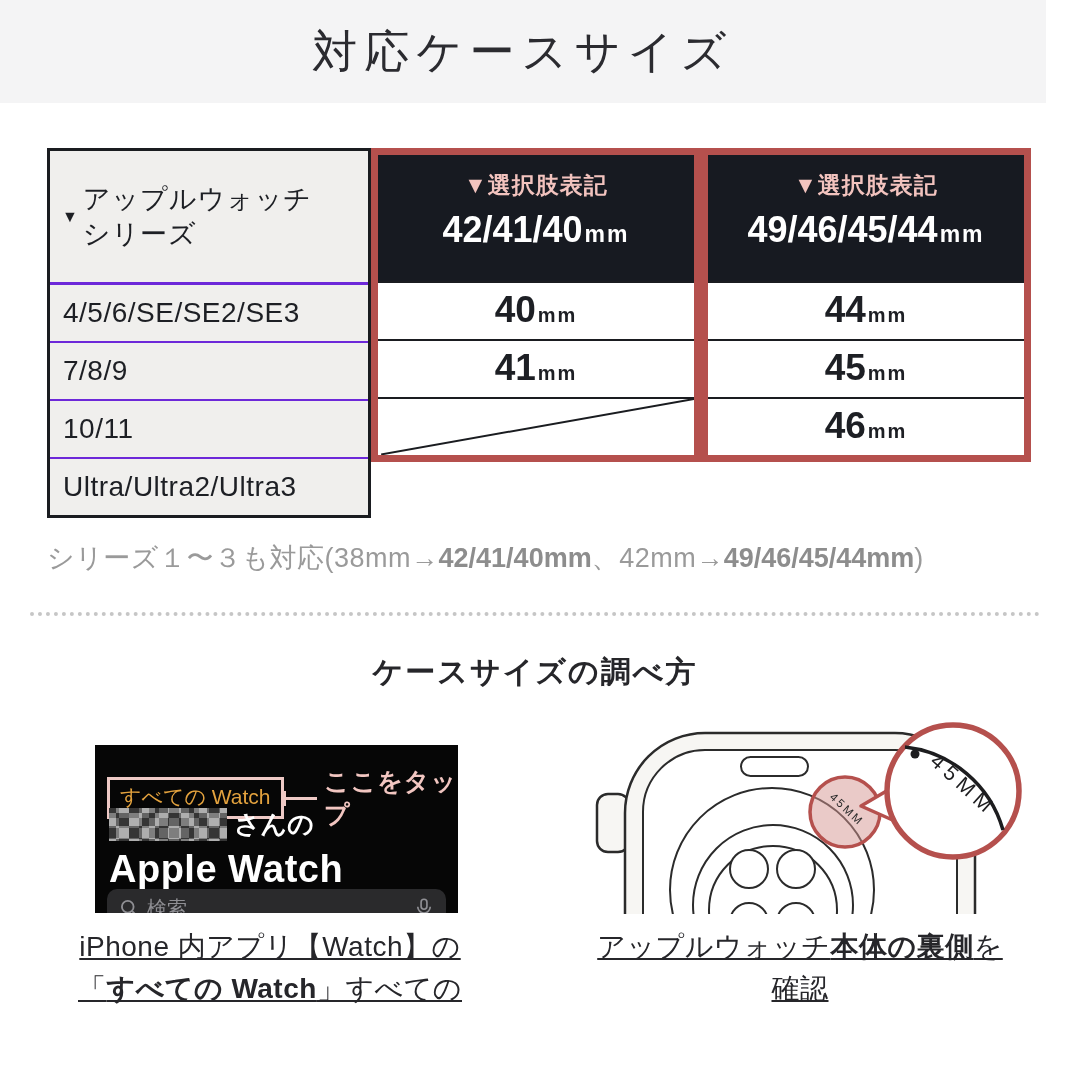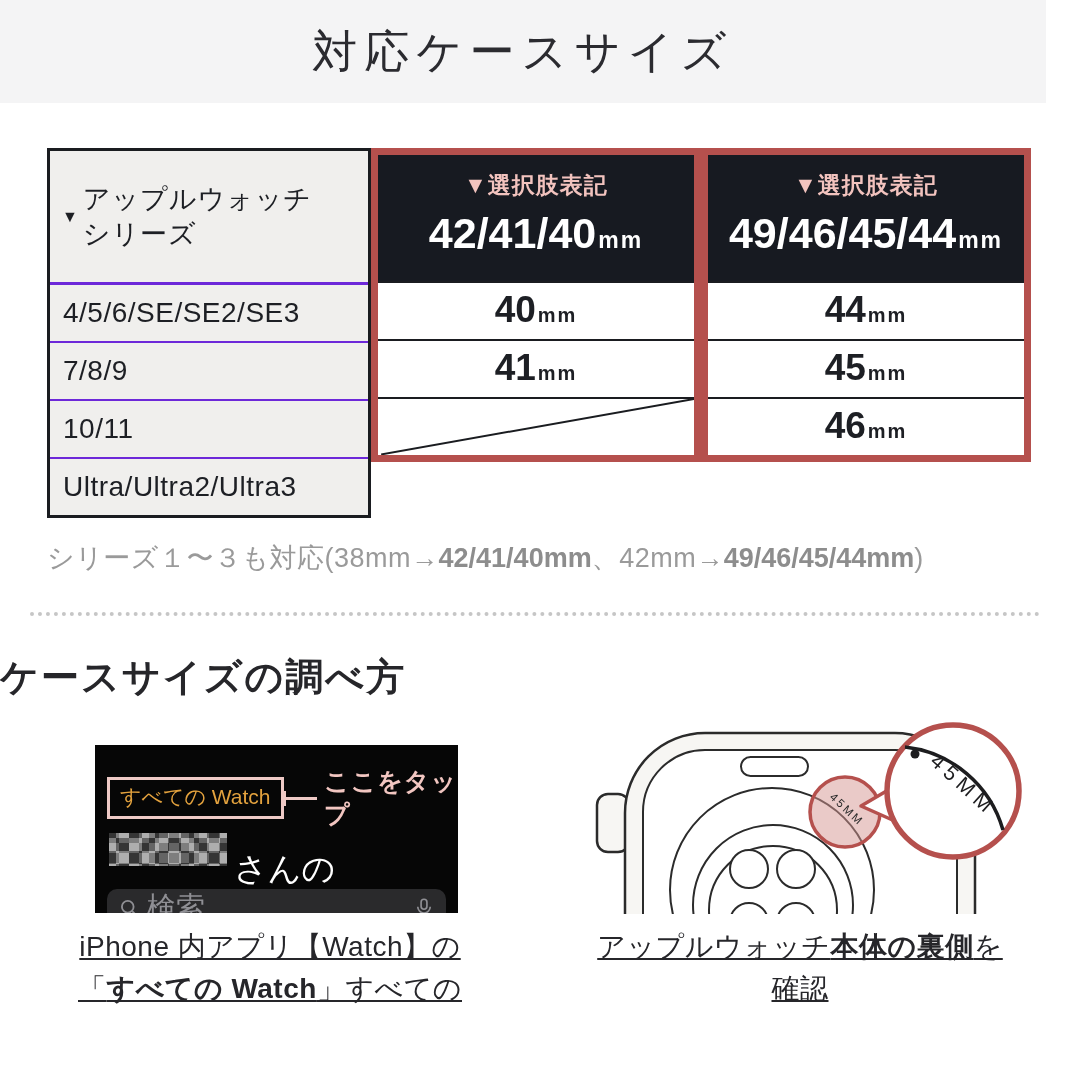--- a/index.html
+++ b/index.html
@@ -47,21 +47,21 @@
   }
   .series-cell.first { height: 59px; border-top-width: 3px; }
 
   .head-dark {
     height: 126px; background: #171a21; text-align: center; padding-top: 15px;
   }
   .head-dark .pick-label {
     font-size: 23px; font-weight: 700; color: #f2c3be; letter-spacing: 1px;
   }
   .head-dark .size-line { margin-top: 8px; white-space: nowrap; }
-  .head-dark .size-num { font-size: 43px; font-weight: 700; color: #ffffff; }
+  .head-dark .size-num { font-size: 36px; font-weight: 700; color: #ffffff; }
   .head-dark .size-unit { font-size: 23px; font-weight: 700; color: #ffffff; letter-spacing: 2px; margin-left: 2px; }
 
   .value-cell {
     height: 58px; border-top: 2px solid #1a1c20; background: #fff;
     text-align: center; line-height: 54px; position: relative; white-space: nowrap;
   }
   .value-cell .num { font-size: 37px; font-weight: 700; color: #1d1f24; }
   .value-cell .unit { font-size: 20px; font-weight: 700; color: #1d1f24; letter-spacing: 2px; margin-left: 2px; }
   .value-cell svg.diag { position: absolute; inset: 0; width: 100%; height: 100%; display: block; }
 
@@ -74,21 +74,21 @@
 
   
   .dotted-divider {
     position: absolute; left: 30px; top: 612px; width: 1010px; height: 0;
     border-top: 4px dotted #c6c6c6;
   }
 
   
   .section-title {
     position: absolute; left: 0; top: 652px; width: 1070px;
-    font-size: 38px; font-weight: 700; letter-spacing: 2px; color: #26262a;
+    text-align: center; font-size: 30px; font-weight: 700; letter-spacing: 2px; color: #26262a;
   }
 
   
   .phone-shot {
     position: absolute; left: 95px; top: 745px; width: 363px; height: 168px;
     background: #060606; overflow: hidden;
   }
   .badge-row { position: absolute; left: 12px; top: 20px; display: flex; align-items: center; }
   .watch-badge {
     border: 3px solid #eec9c5; padding: 3px 10px 5px; color: #e3a23e;
@@ -97,28 +97,28 @@
   .tap-tick { width: 3px; height: 15px; background: #eec9c5; }
   .tap-line { width: 37px; height: 3px; background: #eec9c5; }
   .tap-text { margin-left: 7px; font-size: 25px; font-weight: 700; color: #f2c6c1; letter-spacing: 1px; }
   .owner-row { position: absolute; left: 14px; top: 62px; display: flex; align-items: center; }
   .mosaic {
     width: 118px; height: 33px; margin-right: 7px;
     background:
       repeating-conic-gradient(rgba(255,255,255,0.28) 0% 25%, rgba(0,0,0,0.30) 0% 50%) 7px 5px / 26px 26px,
       repeating-conic-gradient(#8f8f8f 0% 25%, #4c4c4c 0% 50%) 0 0 / 20px 20px;
   }
-  .owner-suffix { font-size: 33px; font-weight: 400; color: #ffffff; margin-top: 40px; }
+  .owner-suffix { font-size: 26px; font-weight: 700; color: #ffffff; }
   .app-name { position: absolute; left: 14px; top: 103px; font-size: 38px; font-weight: 700; color: #ffffff; letter-spacing: 0.5px; }
   .search-bar {
     position: absolute; left: 12px; right: 12px; top: 144px; height: 38px;
     background: #2a2a2c; border-radius: 10px;
     display: flex; align-items: center; padding: 0 12px;
   }
-  .search-bar .ph { font-size: 29px; color: #8f8f94; margin-left: 8px; flex: 1; }
+  .search-bar .ph { font-size: 20px; color: #8f8f94; margin-left: 8px; flex: 1; }
 
   .watch-illustration { position: absolute; left: 593px; top: 716px; }
 
   .caption {
     position: absolute; top: 926px; text-align: center;
     font-size: 28px; line-height: 1.5; color: #26262a; letter-spacing: 0.5px; text-decoration: underline;
   }
   .caption b { font-weight: 700; }
   .caption-left { left: 50px; width: 440px; }
   .caption-right { left: 560px; width: 480px; }
@@ -196,20 +196,21 @@
   <div class="badge-row">
     <span class="watch-badge">すべての Watch</span>
     <span class="tap-tick"></span>
     <span class="tap-line"></span>
     <span class="tap-text">ここをタップ</span>
   </div>
   <div class="owner-row">
     <span class="mosaic"></span>
     <span class="owner-suffix">さんの</span>
   </div>
+  <div class="app-name">Apple Watch</div>
   <div class="search-bar">
     <svg width="20" height="20" viewBox="0 0 24 24" fill="none" stroke="#8f8f94" stroke-width="2.2">
       <circle cx="10.5" cy="10.5" r="7"></circle>
         <line x1="15.8" y1="15.8" x2="21" y2="21"></line>
     </svg>
     <span class="ph">検索</span>
     <svg width="20" height="22" viewBox="0 0 24 24" fill="none" stroke="#8f8f94" stroke-width="2">
       <rect x="8.5" y="1.5" width="7" height="12" rx="3.5"></rect>
       <path d="M4.5 10.5 a7.5 7.5 0 0 0 15 0"></path>
       <line x1="12" y1="18" x2="12" y2="22"></line>

